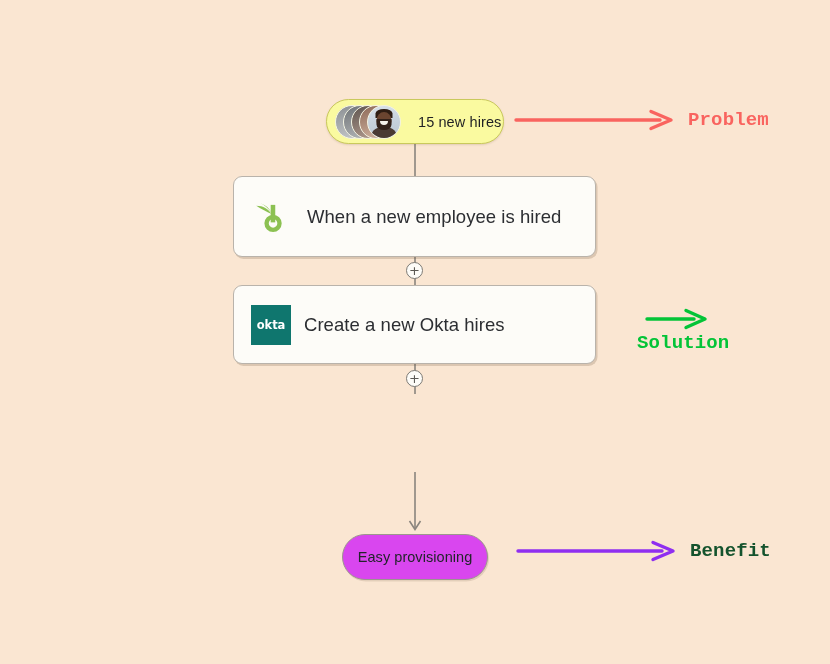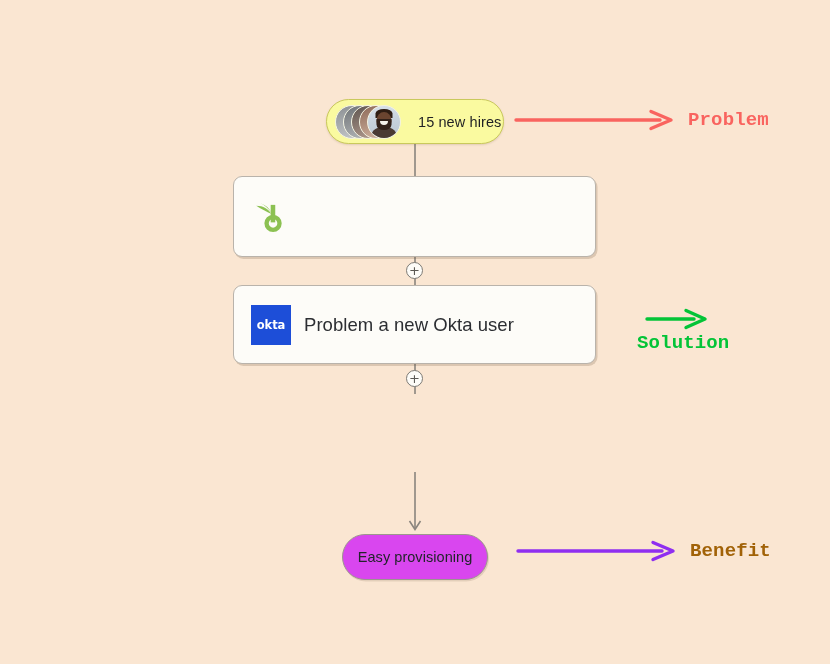--- a/index.html
+++ b/index.html
@@ -152,21 +152,21 @@
   .card.c1 .card-label { margin-left: 16px; }
 
   .app-icon { flex: none; width: 40px; height: 40px; position: relative; }
 
   
   .bamboo-icon { width: 42px; height: 42px; }
 
   
   .okta-icon {
     width: 40px; height: 40px;
-    background: #1d4ed8;
+    background: #0f766e;
     display: flex;
     align-items: center;
     justify-content: center;
   }
   .okta-icon span {
     color: #ffffff;
     font-size: 11.5px;
     font-weight: 700;
     letter-spacing: -0.1px;
     font-family: "DejaVu Sans", sans-serif;
@@ -227,21 +227,21 @@
     letter-spacing: .15px;
     white-space: nowrap;
     font-family: Liberation Mono, monospace;
   }
   .annot.problem  { left: 514px; top: 107px; }
   .annot.solution { left: 623px; top: 306px; flex-direction: column; }
   .annot.benefit  { left: 516px; top: 538px; }
 
   .annot.problem  .annot-text { color: #f9645f; margin-left: 14px; }
   .annot.solution .annot-text { color: #03c437; margin-left: 14px; }
-  .annot.benefit  .annot-text { color: #a16207; margin-left: 14px; }
+  .annot.benefit  .annot-text { color: #14532d; margin-left: 14px; }
 </style>
 </head>
 <body>
 
 <div id="canvas">
 
   <svg id="wires" viewBox="0 0 830 664">
 
     <line x1="415" y1="144" x2="415" y2="176" stroke="#8a857e" stroke-width="1.6"></line>
 
@@ -275,27 +275,28 @@
       <svg class="bamboo-icon" viewBox="0 0 48 48">
 
         <path d="M6 10 C14 10 20 14 23 19 C18 17 12 14 6 10 Z" fill="#8cc152"></path>
         <path d="M11 7 C17 9 21 13 23.5 18 C20 13 16 9.5 11 7 Z" fill="#8cc152"></path>
 
         <rect x="22.5" y="9" width="5.2" height="20" fill="#8cc152"></rect>
         <path d="M25.2 20.2 a9.9 9.9 0 1 0 0 19.8 a9.9 9.9 0 1 0 0 -19.8 Z
                  M25.2 25.2 a4.9 4.9 0 1 1 0 9.8 a4.9 4.9 0 1 1 0 -9.8 Z" fill="#8cc152" fill-rule="evenodd"></path>
       </svg>
     </span>
+    <span class="card-label">When a new employee is hired</span>
   </div>
 
   <div class="card c2">
     <span class="app-icon okta-icon">
       <span>okta</span>
     </span>
-    <span class="card-label">Problem a new Okta user</span>
+    <span class="card-label">Create a new Okta hires</span>
   </div>
 
 
   <div class="plus-node p1">
     <span>+</span>
   </div>
   <div class="plus-node p2">
     <span>+</span>
   </div>
 

